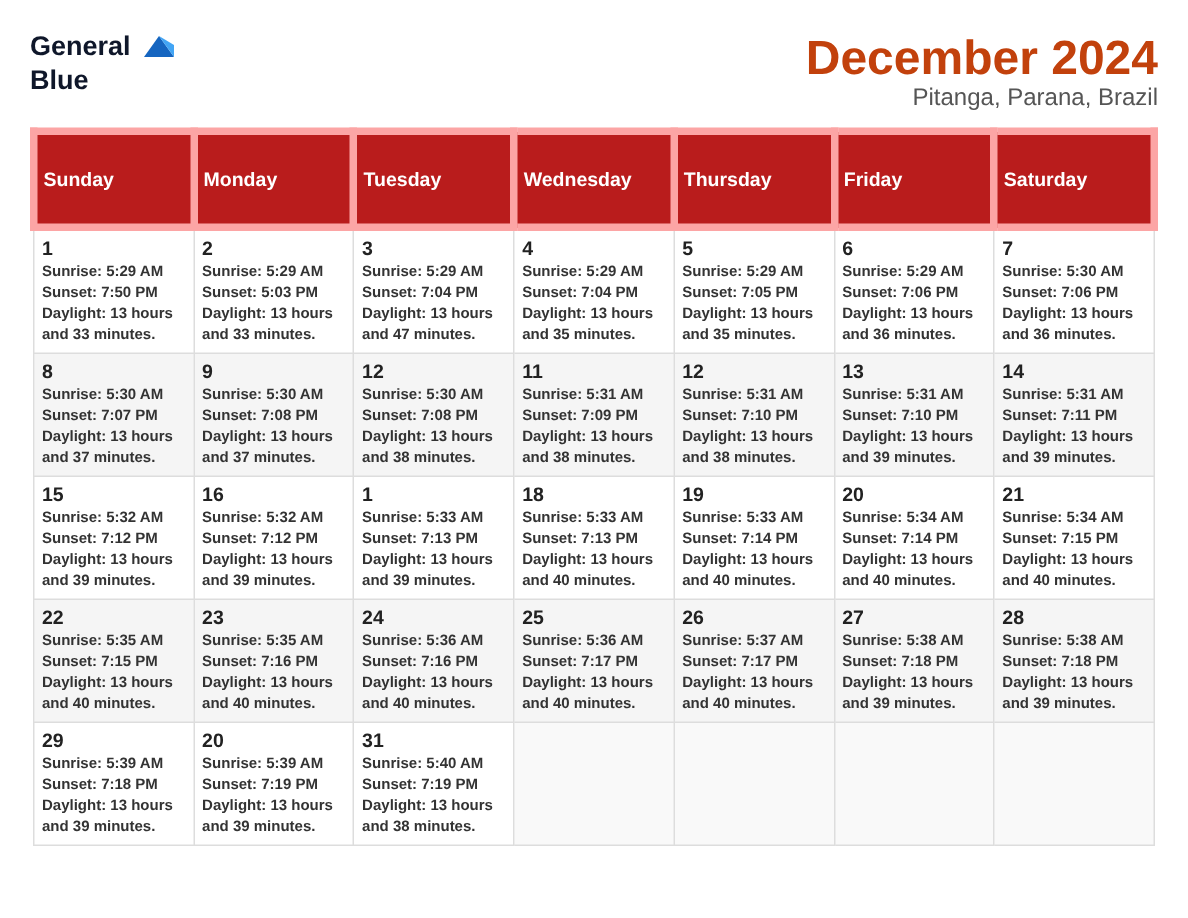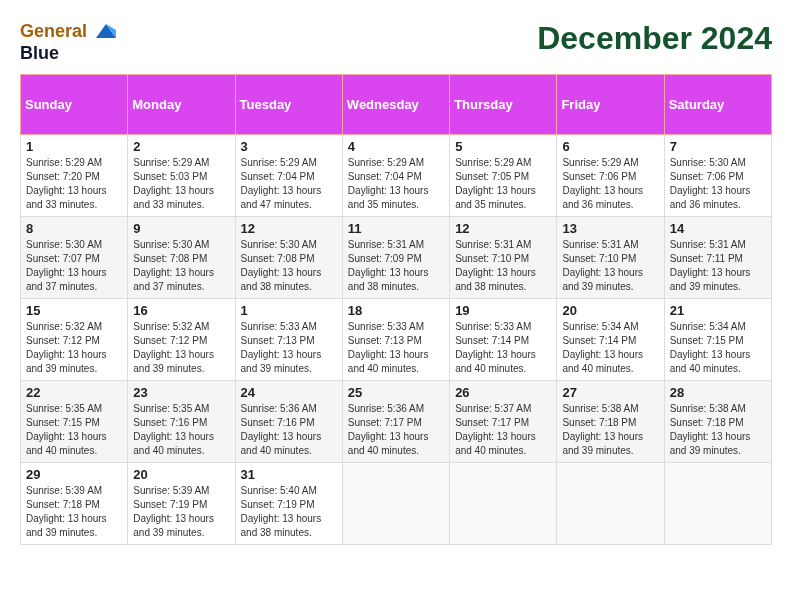--- a/index.html
+++ b/index.html
@@ -20,52 +20,52 @@
       display: flex;
       align-items: center;
     }
     .logo-text {
       font-size: 18px;
       font-weight: bold;
       color: #333;
       line-height: 1.1;
     }
     .logo-text span {
-      color: #a16207;
+      color: #0f172a;
     }
     .logo-icon {
       width: 24px;
       height: 24px;
       margin-left: 2px;
     }
     .title-block {
       text-align: right;
     }
     .month-title {
       font-size: 32px;
       font-weight: bold;
-      color: #14532d;
+      color: #c2410c;
     }
     .location-title {
       font-size: 16px;
       color: #555;
     }
     .calendar {
       width: 100%;
       border-collapse: collapse;
       font-size: 11px;
     }
     .calendar th {
-      background-color: #d946ef;
+      background-color: #b91c1c;
       color: #fff;
       padding: 22px 4px;
       text-align: left;
       font-size: 13px;
       font-weight: bold;
-      border: 1px solid #fca5a5;
+      border: 5px solid #fca5a5;
     }
     .calendar td {
       vertical-align: top;
       padding: 4px 5px;
       border: 1px solid #ddd;
       background: #fff;
       width: calc(100% / 7);
       min-height: 80px;
       height: 80px;
     }
@@ -79,20 +79,21 @@
       font-size: 13px;
       font-weight: bold;
       color: #222;
       display: block;
       margin-bottom: 2px;
     }
     .day-info {
       font-size: 10px;
       color: #333;
       line-height: 1.4;
+      font-weight: bold;
     }
     .empty-cell {
       background: #f9f9f9 !important;
     }
   </style>
 </head>
 <body>
 
 <div class="header">
   <div class="logo">
@@ -103,20 +104,21 @@
           <polygon points="2,18 12,4 22,18" fill="#1565c0"></polygon>
           <polygon points="12,4 22,18 22,10" fill="#42a5f5"></polygon>
         </svg>
         <br>
         <span style="color:#0f172a;">Blue</span>
       </div>
     </div>
   </div>
   <div class="title-block">
     <div class="month-title">December 2024</div>
+    <div class="location-title">Pitanga, Parana, Brazil</div>
   </div>
 </div>
 
 <table class="calendar">
   <thead>
     <tr>
       <th>Sunday</th>
       <th>Monday</th>
       <th>Tuesday</th>
       <th>Wednesday</th>
@@ -124,21 +126,21 @@
       <th>Friday</th>
       <th>Saturday</th>
     </tr>
   </thead>
   <tbody id="calendar-body">
   <tr>
         <td>
         <span class="day-num">1</span>
         <div class="day-info">
           <span>Sunrise: 5:29 AM</span><br>
-          <span>Sunset: 7:20 PM</span><br>
+          <span>Sunset: 7:50 PM</span><br>
           <span>Daylight: 13 hours and 33 minutes.</span>
         </div>
       </td>
         <td>
         <span class="day-num">2</span>
         <div class="day-info">
           <span>Sunrise: 5:29 AM</span><br>
           <span>Sunset: 5:03 PM</span><br>
           <span>Daylight: 13 hours and 33 minutes.</span>
         </div>

